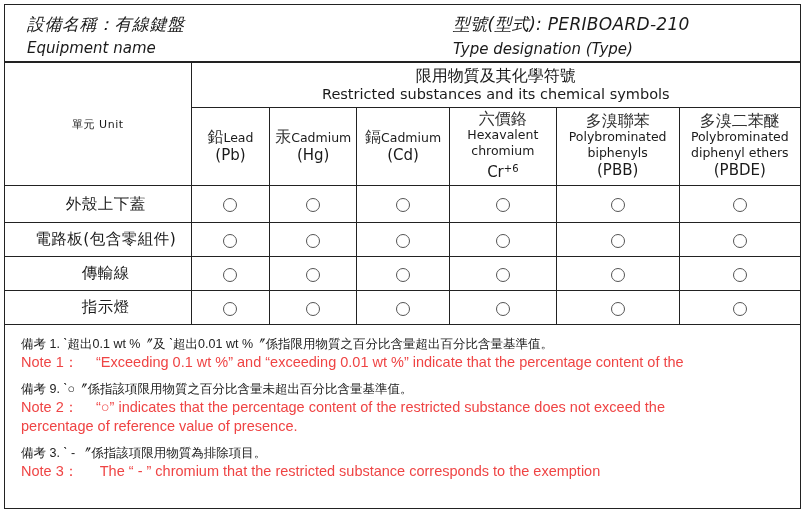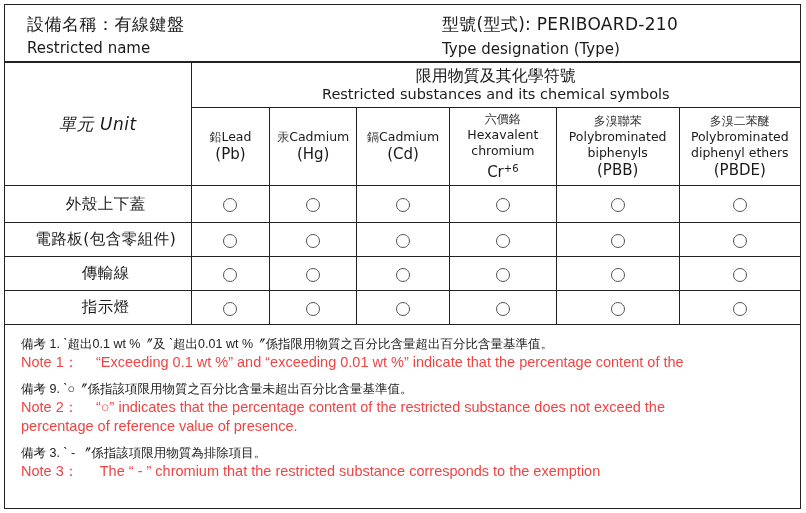--- a/index.html
+++ b/index.html
@@ -1,55 +1,55 @@
 <!DOCTYPE html>
 <html><head>
 <meta charset="utf-8">
 <style>
   html, body { margin: 0; padding: 0; background: #ffffff; }
   body { width: 806px; height: 513px; position: relative; overflow: hidden;
          font-family: "DejaVu Sans", "Liberation Sans", sans-serif; color: #1a1a1a; }
   .frame { position: absolute; left: 4px; top: 4px; width: 797px; height: 505px;
            border: 1.5px solid #222; box-sizing: border-box; }
-  .hdr { position: absolute; left: 0; top: 0; width: 100%; height: 57px; border-bottom: 1.5px solid #222; box-sizing: border-box; }
+  .hdr { position: absolute; left: 0; top: 0; width: 100%; height: 57px; border-bottom: 1.5px solid #222; box-sizing: border-box; font-style: italic; }
   .hdr-left { position: absolute; left: 22px; top: 8px; }
-  .hdr-right { position: absolute; left: 437px; top: 8px; }
+  .hdr-right { position: absolute; left: 448px; top: 8px; }
   .zh-title { font-size: 17px; line-height: 22px; letter-spacing: 0.5px; }
   .en-title { font-size: 15px; line-height: 22px; margin-top: 2px; }
   .model { font-size: 17px; letter-spacing: 0.3px; }
 
   table.rohs { position: absolute; left: 0; top: 57px; border-collapse: collapse; table-layout: fixed; }
   table.rohs td, table.rohs th { border: 1.5px solid #222; padding: 0; text-align: center; vertical-align: middle; font-weight: normal; margin-top: 36px; }
   table.rohs tr > *:first-child { border-left: none; }
   table.rohs tr > *:last-child { border-right: none; }
-  .unit-head { font-size: 17px; letter-spacing: 0.5px; font-style: italic; }
+  .unit-head { font-size: 11px; letter-spacing: 0.5px; }
   .group-zh { font-size: 16px; line-height: 19px; }
   .group-en { font-size: 14.5px; line-height: 19px; }
   .sub-head { font-size: 12.5px; line-height: 16px; }
-  .sub-head .zh { font-size: 12px; color: #333; }
+  .sub-head .zh { font-size: 16px; color: #333; }
   .sub-head .sym { font-size: 15px; line-height: 19px; }
   .sub-head sup { font-size: 10px; vertical-align: 5px; }
   td.row-label { text-align: left; padding-left: 16px !important; font-size: 15.5px; letter-spacing: 0.5px; }
   .circle { display: inline-block; width: 14px; height: 14px; border: 1.2px solid #555; border-radius: 50%; box-sizing: border-box; vertical-align: middle; }
 
   .notes { position: absolute; left: 16px; top: 331px; right: 10px; font-family: "Liberation Sans", sans-serif; }
   .note { margin-bottom: 9px; }
   .note-zh { font-size: 12.5px; line-height: 17px; color: #222; }
   .note-en { font-size: 14.5px; line-height: 19px; color: #ef4444; }
   .note-en .lbl { display: inline-block; width: 75px; }
 </style>
 </head>
 <body>
 
 <div class="frame">
 
   <div class="hdr">
     <div class="hdr-left">
       <div class="zh-title">設備名稱：有線鍵盤</div>
-      <div class="en-title">Restricted name</div>
+      <div class="en-title">Equipment name</div>
     </div>
     <div class="hdr-right">
       <div class="model">型號(型式): PERIBOARD-210</div>
       <div class="en-title">Type designation (Type)</div>
     </div>
   </div>
 
   <table class="rohs">
     <colgroup>
       <col style="width:187px">

